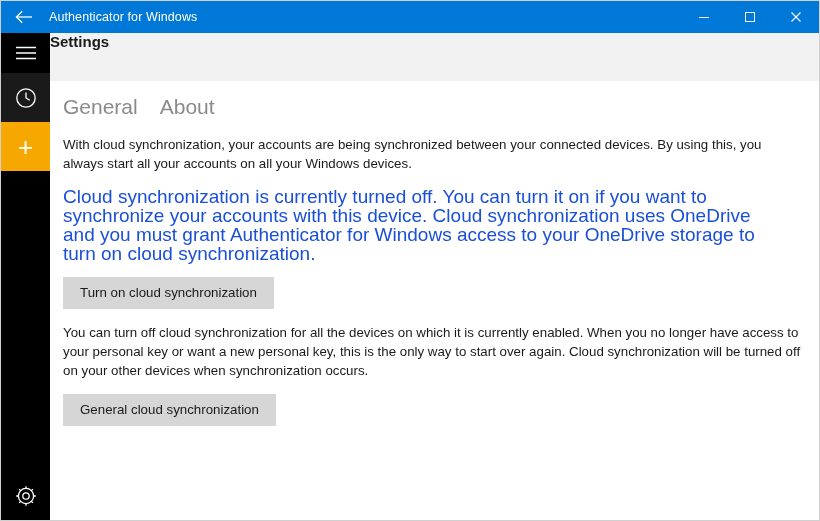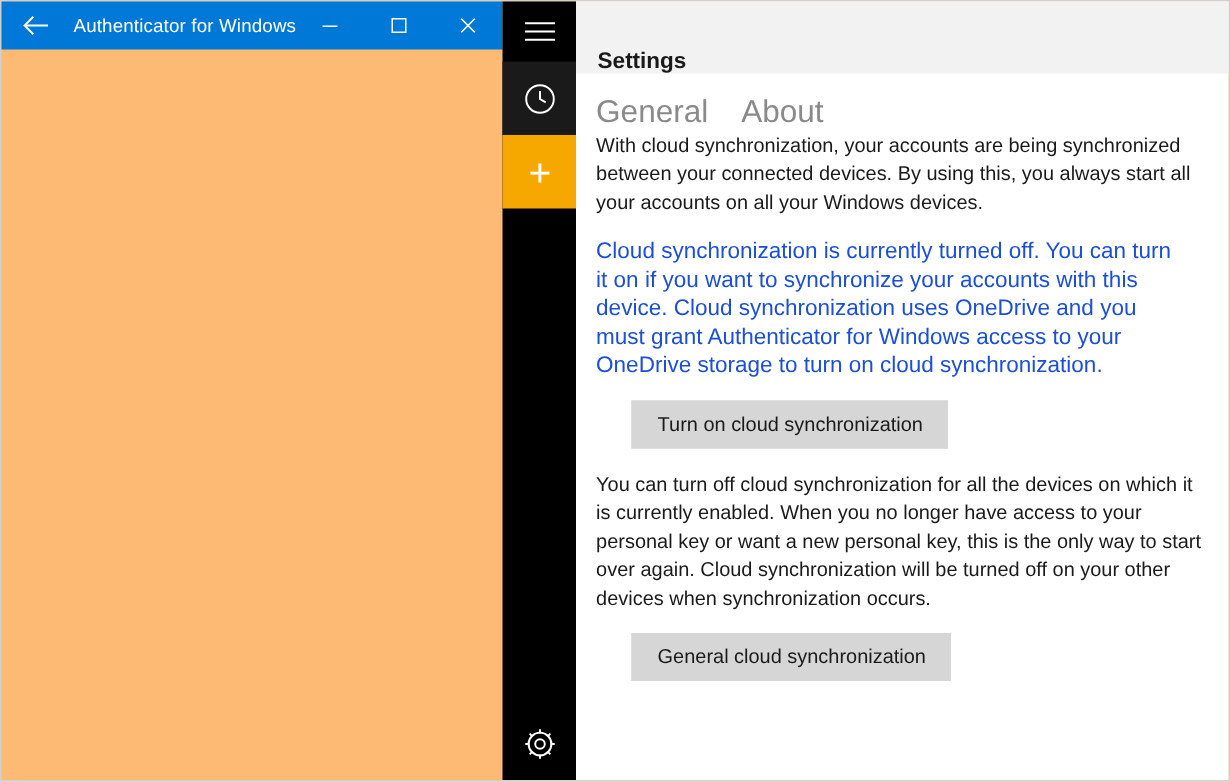--- a/index.html
+++ b/index.html
@@ -12,22 +12,23 @@
     font-family: "Liberation Sans", sans-serif;
     background: #ffffff;
     overflow: hidden;
   }
   .window {
     position: relative;
     width: 820px;
     height: 521px;
     box-sizing: border-box;
     border: 1px solid #d0d0d0;
-    background: #fdba74;
-    display: flex;
+    background: #86efac;
+    display: flex;
+    flex-direction: column;
   }
   
   .titlebar {
     height: 32px;
     background: #0078d7;
     color: #ffffff;
     display: flex;
     align-items: center;
     flex: 0 0 auto;
   }
@@ -100,76 +101,76 @@
     flex: 1 1 auto;
     display: flex;
     flex-direction: column;
     min-width: 0;
     background: #ffffff;
   }
   .settings-header {
     height: 48px;
     background: #f2f2f2;
     display: flex;
-    align-items: flex-end;
-    padding-left: 14px;
+    align-items: flex-start;
     flex: 0 0 auto;
     box-sizing: border-box;
   }
   .settings-header .hdr-text {
     font-size: 15px;
     font-weight: bold;
     color: #1a1a1a;
   }
   .pane {
     padding: 14px 16px 0 13px;
     box-sizing: border-box;
     flex: 1 1 auto;
     overflow: hidden;
   }
   .tabs {
     display: flex;
     align-items: baseline;
     gap: 22px;
+    margin-bottom: 16px;
   }
   .tab {
     font-size: 21px;
     color: #8a8a8a;
     font-weight: 400;
     white-space: nowrap;
   }
   .tab.active {
     color: #1a1a1a;
   }
   p.para {
     font-size: 13.3px;
     color: #1a1a1a;
     line-height: 19px;
     margin: 0 0 14px 0;
     max-width: 740px;
   }
   p.link-para {
-    font-size: 15px;
+    font-size: 19px;
     color: #1a4fd8;
     line-height: 19px;
     margin: 0 16px 14px 0;
     max-width: 740px;
   }
   .btn {
     display: inline-block;
     background: #d6d6d6;
     color: #1a1a1a;
     border: 1px solid #d6d6d6;
     font-size: 13.3px;
     font-family: "Liberation Sans", sans-serif;
     padding: 7px 16px 8px 16px;
     margin: 0 0 14px 0;
     cursor: default;
   }
-  .btn-row { margin-left: 24px; }
+  .btn-row { margin-left: 0; }
 </style>
 </head>
 <body>
 
 <div class="window">
 
   <div class="titlebar">
     <div class="back-btn">
       <svg width="18" height="14" viewBox="0 0 18 14" aria-hidden="true">
         <path d="M7.2 1.2 L1.4 7 L7.2 12.8" fill="none" stroke="#ffffff" stroke-width="1.3"></path>

